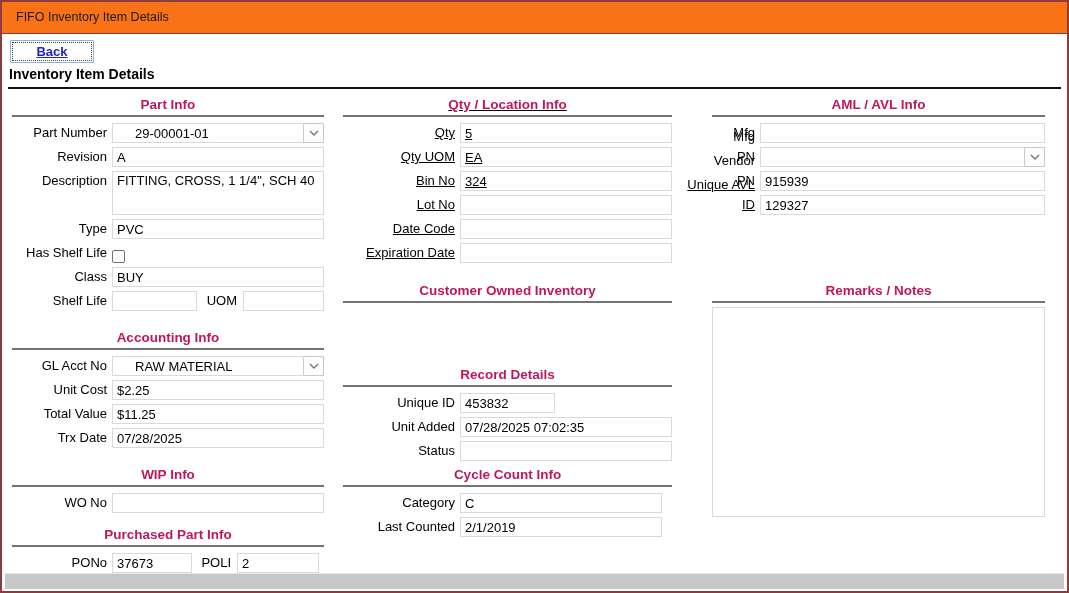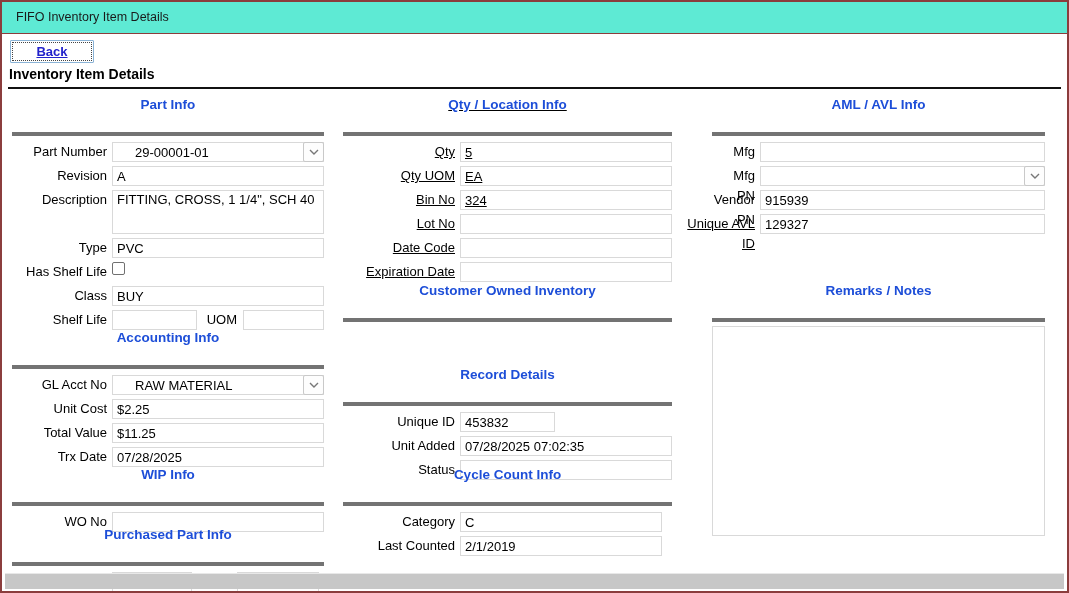--- a/index.html
+++ b/index.html
@@ -10,44 +10,44 @@
     position:relative;
   }
   .window {
     position:absolute; left:0; top:0; width:1069px; height:593px;
     border:2px solid #8b3d3d; background:#fff; overflow:hidden;
   }
   .titlebar {
     position:absolute; left:0; top:0; right:0; height:32px;
     border-bottom:1px solid #8b3d3d;
     font-size:12.5px; color:#1a1a1a; line-height:31px; padding-left:14px;
-    background:#5eead4;
+    background:#f97316;
   }
   .back-btn {
     position:absolute; left:8px; top:38px; width:84px; height:23px;
     background:#fff; border:1px solid #8ab3d6; border-radius:1px;
     outline:1px dotted #444; outline-offset:-3px;
     font-family:"Liberation Sans", sans-serif;
     font-size:13px; font-weight:bold; color:#2222cc; text-decoration:underline;
     cursor:pointer;
   }
   .page-heading {
     position:absolute; left:7px; top:64px;
     font-size:14px; font-weight:bold; color:#000;
   }
   .top-rule {
     position:absolute; left:6px; right:6px; top:85px; height:2px; background:#111;
   }
   .section { position:absolute; }
   .sec-title {
-    font-size:13.5px; font-weight:bold; color:#1d4ed8; text-align:center;
-    padding-bottom:19px; border-bottom:4px solid #737373; line-height:16px;
+    font-size:13.5px; font-weight:bold; color:#be185d; text-align:center;
+    padding-bottom:2px; border-bottom:2px solid #737373; line-height:16px;
   }
   .rows { padding-top:6px; }
-  .row { display:flex; align-items:flex-start; margin-bottom:4px; height:20px; }
+  .row { display:flex; align-items:flex-end; margin-bottom:4px; height:20px; }
   .row.tall { height:44px; align-items:flex-start; }
   .lbl { font-size:13px; color:#000; text-align:right; padding-right:5px; flex:none; line-height:20px; }
   .lbl-l { width:100px; }
   .lbl-m { width:117px; }
   .lbl-r { width:48px; }
   .fld {
     flex:1; height:20px; border:1px solid #d9d9d9; background:#fff;
     font-family:"Liberation Sans", sans-serif; font-size:13px; color:#000;
     padding:0 4px; min-width:0;
   }

